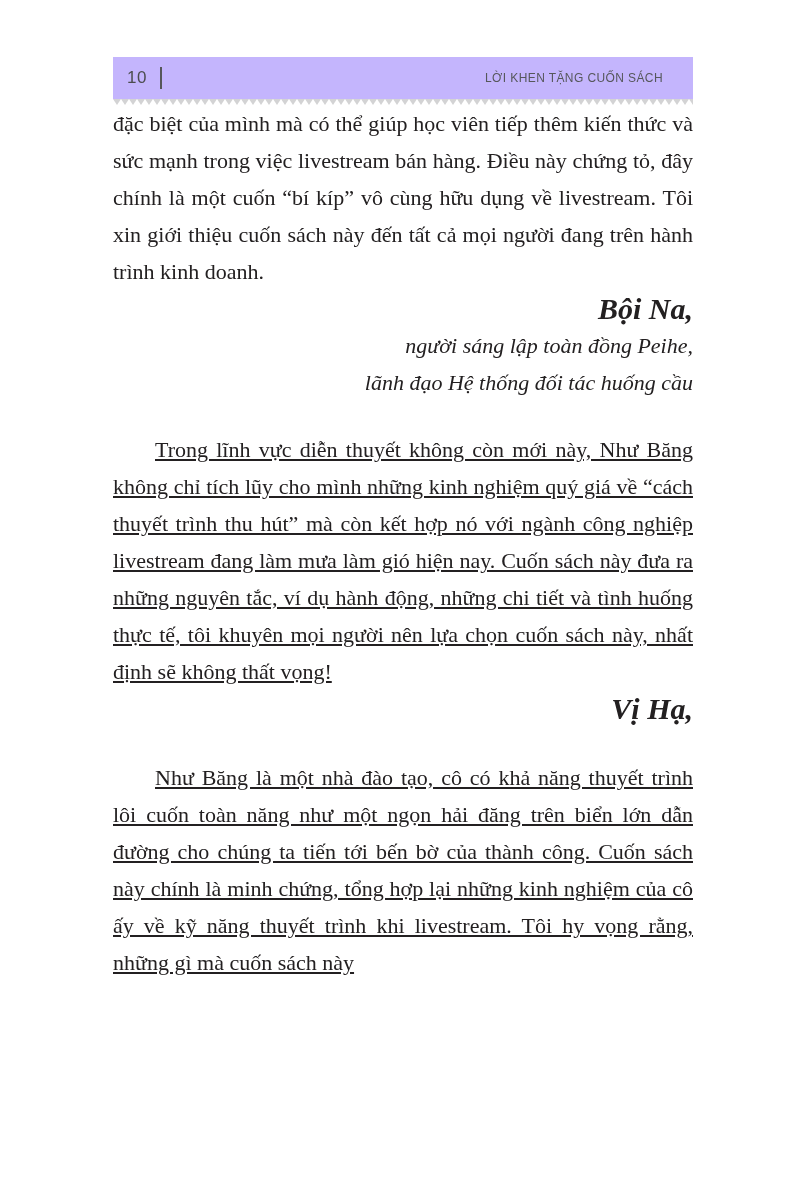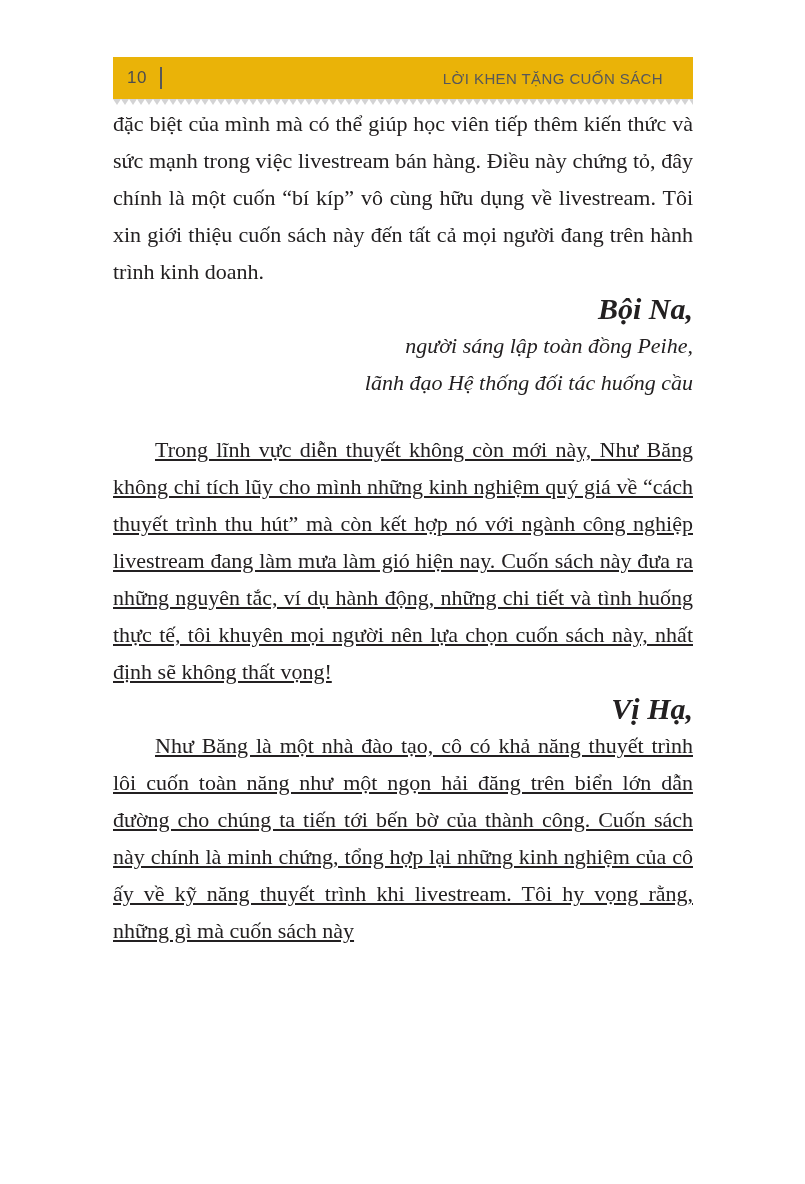--- a/index.html
+++ b/index.html
@@ -18,21 +18,21 @@
   .content-col {
     position: absolute;
     left: 113px;
     top: 0;
     width: 580px;
   }
   
   .header-bar {
     margin-top: 57px;
     height: 42px;
-    background: #eab308;
+    background: #c4b5fd;
     display: flex;
     align-items: center;
     justify-content: space-between;
     padding: 0 30px 0 14px;
     box-sizing: border-box;
     font-family: "Liberation Sans", "DejaVu Sans", sans-serif;
   }
   .header-left {
     display: flex;
     align-items: center;
@@ -42,21 +42,21 @@
     color: #4c4d4f;
     letter-spacing: 0.5px;
   }
   .header-divider {
     width: 2px;
     height: 22px;
     background: #56575a;
     margin-left: 13px;
   }
   .header-title {
-    font-size: 15px;
+    font-size: 12px;
     color: #56575b;
     letter-spacing: 0.4px;
   }
   .zigzag {
     display: block;
   }
   
   .body-text {
     font-size: 22px;
     line-height: 37px;
@@ -65,21 +65,21 @@
   }
   .para {
     margin: 0;
   }
   .para.indent {
     text-indent: 42px;
     text-decoration: underline;
   }
   .para1-wrap { }
   .block2 { margin-top: 30px; }
-  .block3 { }
+  .block3 { margin-top: 32px; }
   .signature {
     text-align: right;
     font-style: italic;
     font-size: 22px;
     line-height: 37px;
     color: #232021;
   }
   .sig-name {
     font-weight: bold;
     font-size: 30px;

